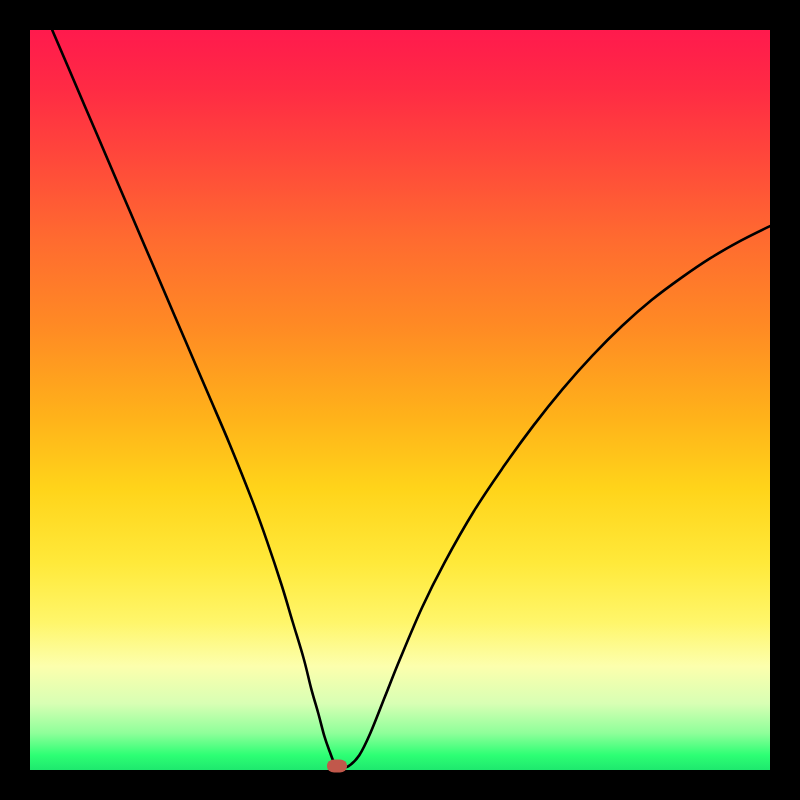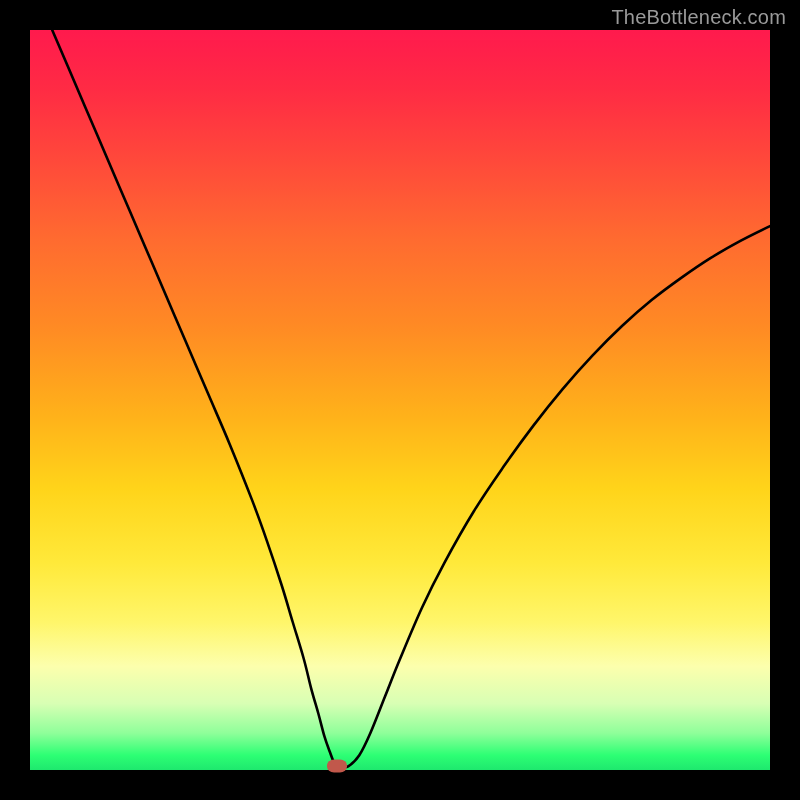--- a/index.html
+++ b/index.html
@@ -75,15 +75,14 @@
 
 <div class="frame">
 
   <div class="plot-area">
     <svg class="curve" viewBox="0 0 740 740" preserveAspectRatio="none">
       <path id="curve-path" d="M 22.20 0.00 C 26.20 9.32, 36.41 33.15, 44.40 51.80 C 52.39 70.45, 58.61 84.95, 66.60 103.60 C 74.59 122.25, 80.81 136.75, 88.80 155.40 C 96.79 174.05, 103.01 188.55, 111.00 207.20 C 118.99 225.85, 125.21 240.35, 133.20 259.00 C 141.19 277.65, 147.41 292.15, 155.40 310.80 C 163.39 329.45, 169.61 343.95, 177.60 362.60 C 185.59 381.25, 191.81 395.09, 199.80 414.40 C 207.79 433.71, 215.34 452.58, 222.00 469.90 C 228.66 487.22, 231.47 495.28, 236.80 510.60 C 242.13 525.92, 246.94 540.35, 251.60 555.00 C 256.26 569.65, 258.70 578.68, 262.70 592.00 C 266.70 605.32, 270.47 617.01, 273.80 629.00 C 277.13 640.99, 278.54 648.61, 281.20 658.60 C 283.86 668.59, 286.20 675.84, 288.60 684.50 C 291.00 693.16, 292.52 700.04, 294.52 706.70 C 296.52 713.36, 298.10 717.10, 299.70 721.50 C 301.30 725.90, 302.07 728.46, 303.40 731.12 C 304.73 733.78, 305.77 735.37, 307.10 736.30 C 308.43 737.23, 308.80 736.30, 310.80 736.30 C 312.80 736.30, 314.87 738.30, 318.20 736.30 C 321.53 734.30, 325.30 731.19, 329.30 725.20 C 333.30 719.21, 335.74 713.66, 340.40 703.00 C 345.06 692.34, 349.87 679.32, 355.20 666.00 C 360.53 652.68, 363.34 644.98, 370.00 629.00 C 376.66 613.02, 384.21 594.52, 392.20 577.20 C 400.19 559.88, 405.08 550.12, 414.40 532.80 C 423.72 515.48, 433.34 498.32, 444.00 481.00 C 454.66 463.68, 462.94 451.92, 473.60 436.60 C 484.26 421.28, 492.54 409.89, 503.20 395.90 C 513.86 381.91, 522.14 371.55, 532.80 358.90 C 543.46 346.25, 551.74 336.92, 562.40 325.60 C 573.06 314.28, 581.34 305.99, 592.00 296.00 C 602.66 286.01, 610.94 278.76, 621.60 270.10 C 632.26 261.44, 640.54 255.49, 651.20 247.90 C 661.86 240.31, 670.14 234.58, 680.80 227.92 C 691.46 221.26, 699.74 216.63, 710.40 210.90 C 721.06 205.17, 734.67 198.76, 740.00 196.10" fill="none" stroke="#000" stroke-width="2.6" stroke-linecap="round" stroke-linejoin="round"></path>
     </svg>
     <div id="marker" class="marker" style="left: 307.1px; top: 736.3px; background: rgb(193, 88, 75);"></div>
   </div>
 
-  <div class="watermark">TheBottleneck.com</div>
 
 </div>
 
 </body></html>

